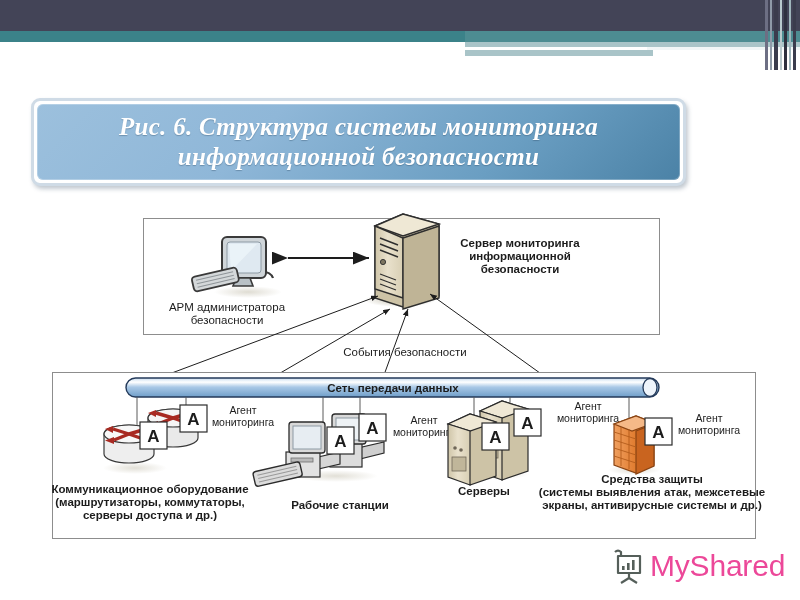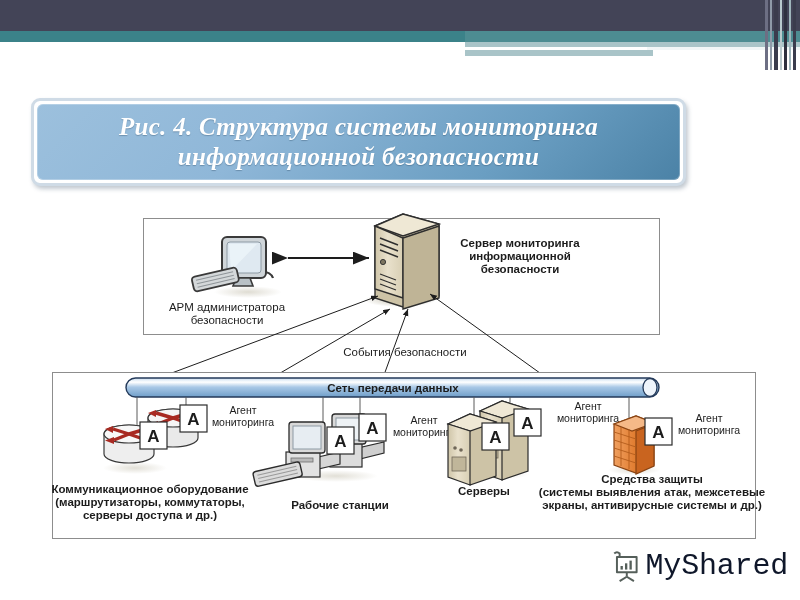--- a/index.html
+++ b/index.html
@@ -41,21 +41,21 @@
     text-align:center;letter-spacing:.3px;
     text-shadow:0 1px 1px rgba(40,70,95,.35);
     white-space:pre-line;padding:0 14px;
   }
   
   #diagram{position:absolute;left:0;top:196px;width:800px;height:350px;}
   svg{display:block;}
   .dgm-txt{font-family:"Liberation Sans", sans-serif;fill:#1c1c1c;}
   
   #watermark{position:absolute;left:608px;top:540px;width:180px;height:52px;display:flex;align-items:center;}
-  #wm-text{font-size:30px;color:#0f172a;font-family:Liberation Mono, monospace;letter-spacing:-.2px;}
+  #wm-text{font-size:30px;color:#ec4899;font-family:Liberation Sans, sans-serif;letter-spacing:-.2px;}
 </style>
 </head>
 <body>
 
 <div id="banner">
   <div class="bar-dark"></div>
   <div class="bar-teal"></div>
   <div class="accent-1"></div>
   <div class="accent-2"></div>
   <div class="accent-4"></div>
@@ -67,21 +67,21 @@
       <div class="stripe" style="left: 774px; width: 4px; background: rgb(59, 60, 77);"></div>
       <div class="stripe" style="left: 780px; width: 2px; background: rgb(185, 201, 205);"></div>
       <div class="stripe" style="left: 784px; width: 3px; background: rgb(47, 48, 63);"></div>
       <div class="stripe" style="left: 789px; width: 2px; background: rgb(159, 181, 187);"></div>
       <div class="stripe" style="left: 793px; width: 3px; background: rgb(59, 60, 77);"></div>
     </div>
 </div>
 
 <div id="title-plaque">
   <div id="title-inner">
-    <div id="title-text">Рис. 4. Структура системы мониторинга
+    <div id="title-text">Рис. 6. Структура системы мониторинга
 информационной безопасности</div>
   </div>
 </div>
 
 <div id="diagram">
 <svg width="800" height="350" viewBox="0 0 800 350" xmlns="http://www.w3.org/2000/svg">
   <defs>
     <marker id="arr" markerWidth="9" markerHeight="9" refX="8" refY="3.2" orient="auto">
       <path d="M0,0 L8,3.2 L0,6.4 z" fill="#1d1d1d"></path>
     </marker>

